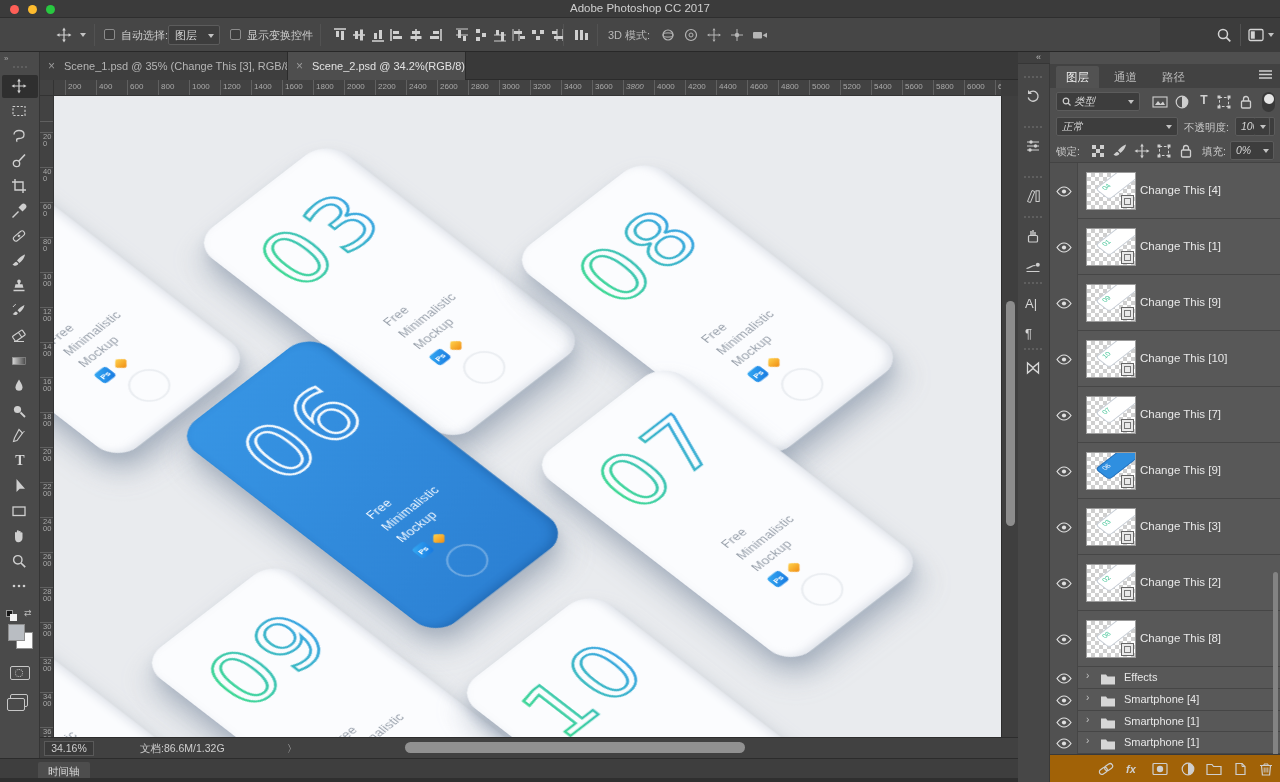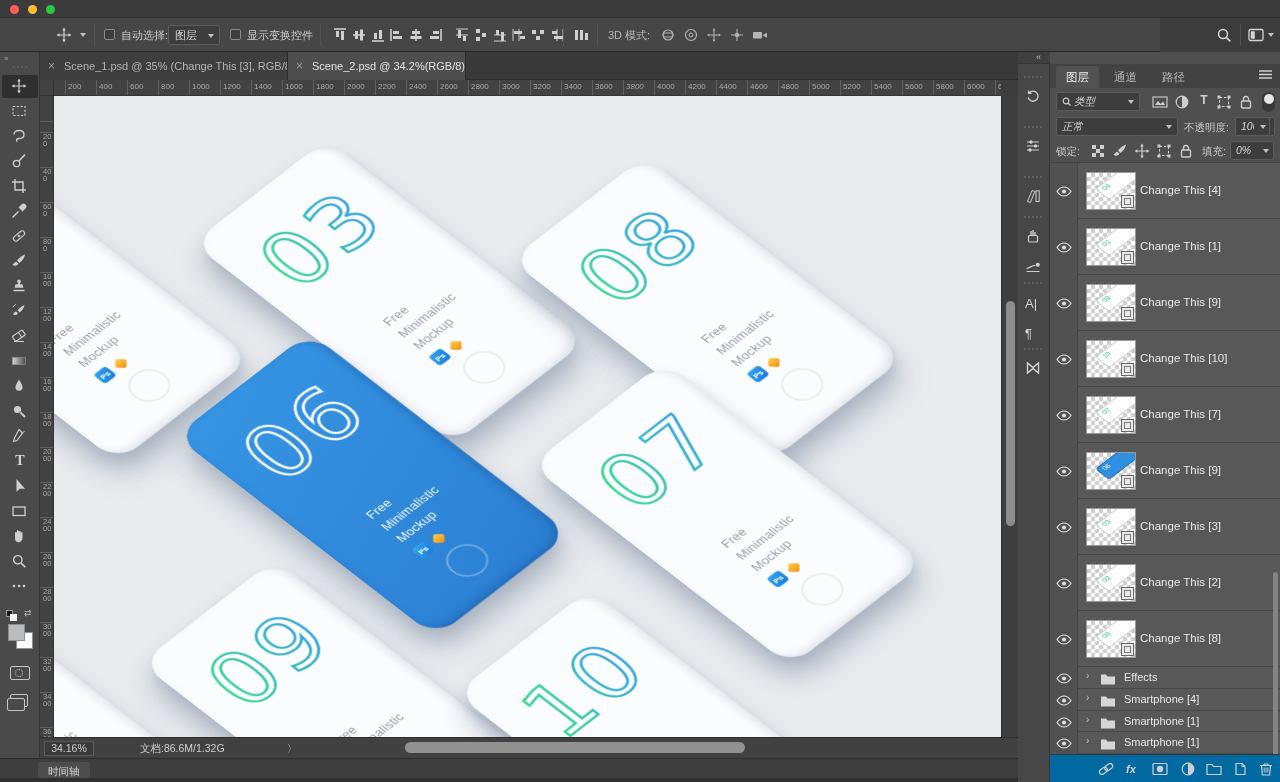--- a/index.html
+++ b/index.html
@@ -131,21 +131,21 @@
     border:1px solid #666; }
   .sobadge i { position:absolute; left:2px; top:2px; width:7px; height:7px; border:1px solid #777; display:block; }
   .lname { position:absolute; left:90px; top:21px; font-size:11.5px; color:#e8e8e8; white-space:nowrap; }
   .grow { position:relative; width:230px; height:21.75px; background:#585858; border-bottom:1px solid #464646; }
   .grow .eye { position:absolute; left:6px; top:6px; }
   .grow .eyecol { position:absolute; left:0; top:0; width:28px; height:21.75px; border-right:1px solid #464646; background:#515151; }
   .grow .disc { position:absolute; left:36px; top:3px; color:#c2c2c2; font-size:10px; }
   .grow .gfold { position:absolute; left:50px; top:4px; }
   .grow .lname { left:74px; top:4px; font-size:11px; }
   #lscroll { position:absolute; right:2px; top:520px; width:5px; height:225px; border-radius:3px; background:#838383; }
-  #lbar { position:absolute; left:0; top:702px; width:230px; height:28px; background:#0369a1; border-top:1px solid #3a3a3a; }
+  #lbar { position:absolute; left:0; top:702px; width:230px; height:28px; background:#a16207; border-top:1px solid #3a3a3a; }
   #lbar .bi { position:absolute; top:6px; width:16px; height:16px; }
   .fxtxt { font-size:11px; font-style:italic; font-weight:bold; color:#cfcfcf; }
 
   .toggle-pill { position:absolute; width:13px; height:20px; border-radius:7px; background:#393939; }
   .toggle-pill i { position:absolute; left:1.5px; top:1.5px; width:10px; height:10px; border-radius:50%; background:#e6e6e6; display:block; }
 </style>
 </head>
 <body>
 
 <svg width="0" height="0" style="position:absolute">
@@ -158,20 +158,21 @@
       <stop offset="0" stop-color="#d6d6d6"></stop>
         <stop offset="1" stop-color="#4a4a4a"></stop>
     </linearGradient>
   </defs>
 </svg>
 
 <div id="titlebar">
   <div class="tl" style="left:10px;background:#ff5f57"></div>
   <div class="tl" style="left:28px;background:#febc2e"></div>
   <div class="tl" style="left:46px;background:#28c840"></div>
+  <div class="title">Adobe Photoshop CC 2017</div>
 </div>
 
 <div id="optionsbar">
   <span class="ob-ico" style="left:56px">
       <svg width="16" height="16" viewBox="0 0 16 16">
         <path d="M8 0.5L6.2 3.5h3.6zM8 15.5l1.8-3H6.2zM0.5 8l3-1.8v3.6zM15.5 8l-3 1.8V6.2z" fill="#cfcfcf"></path>
         <path d="M8 3v10M3 8h10" stroke="#cfcfcf" stroke-width="1.2"></path>
       </svg>
     </span>
   <span class="caret" style="left:80px;top:15px"></span>

